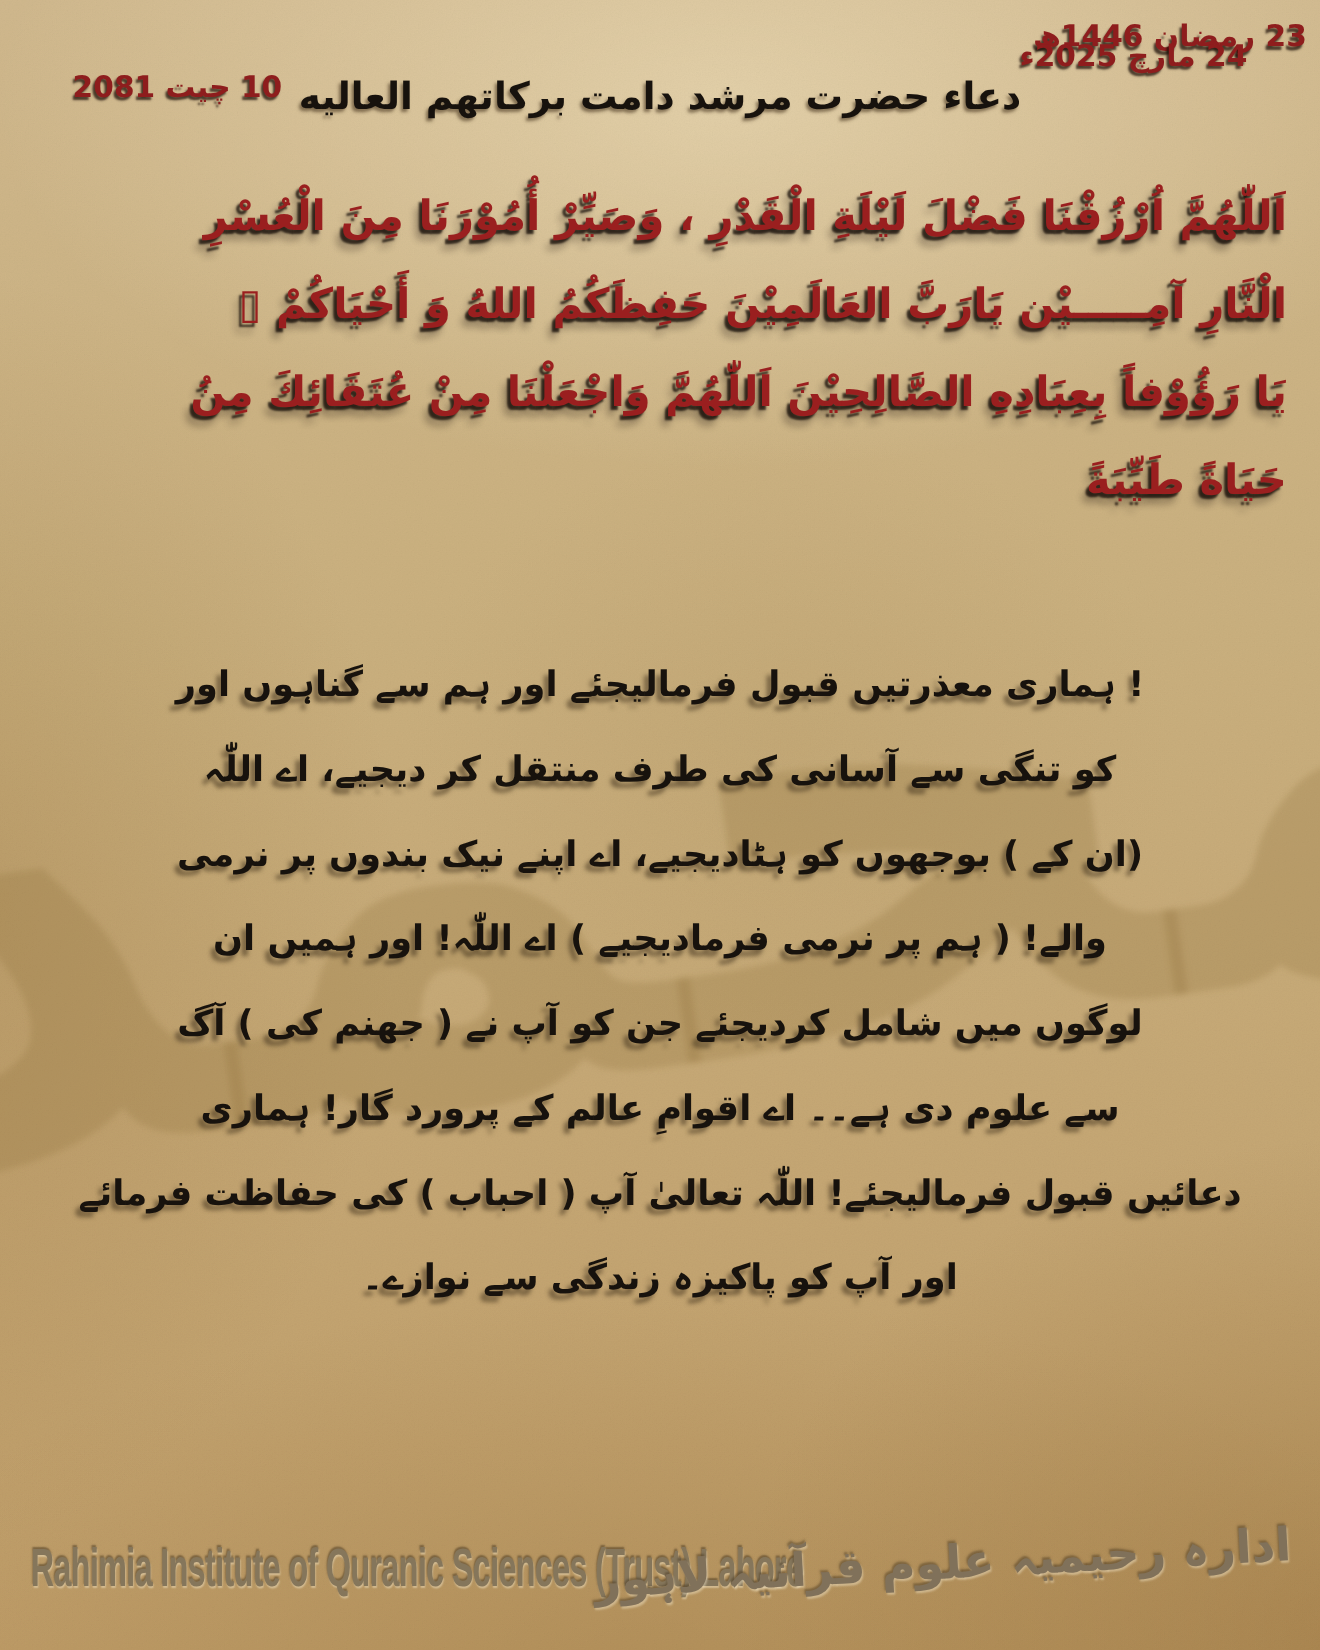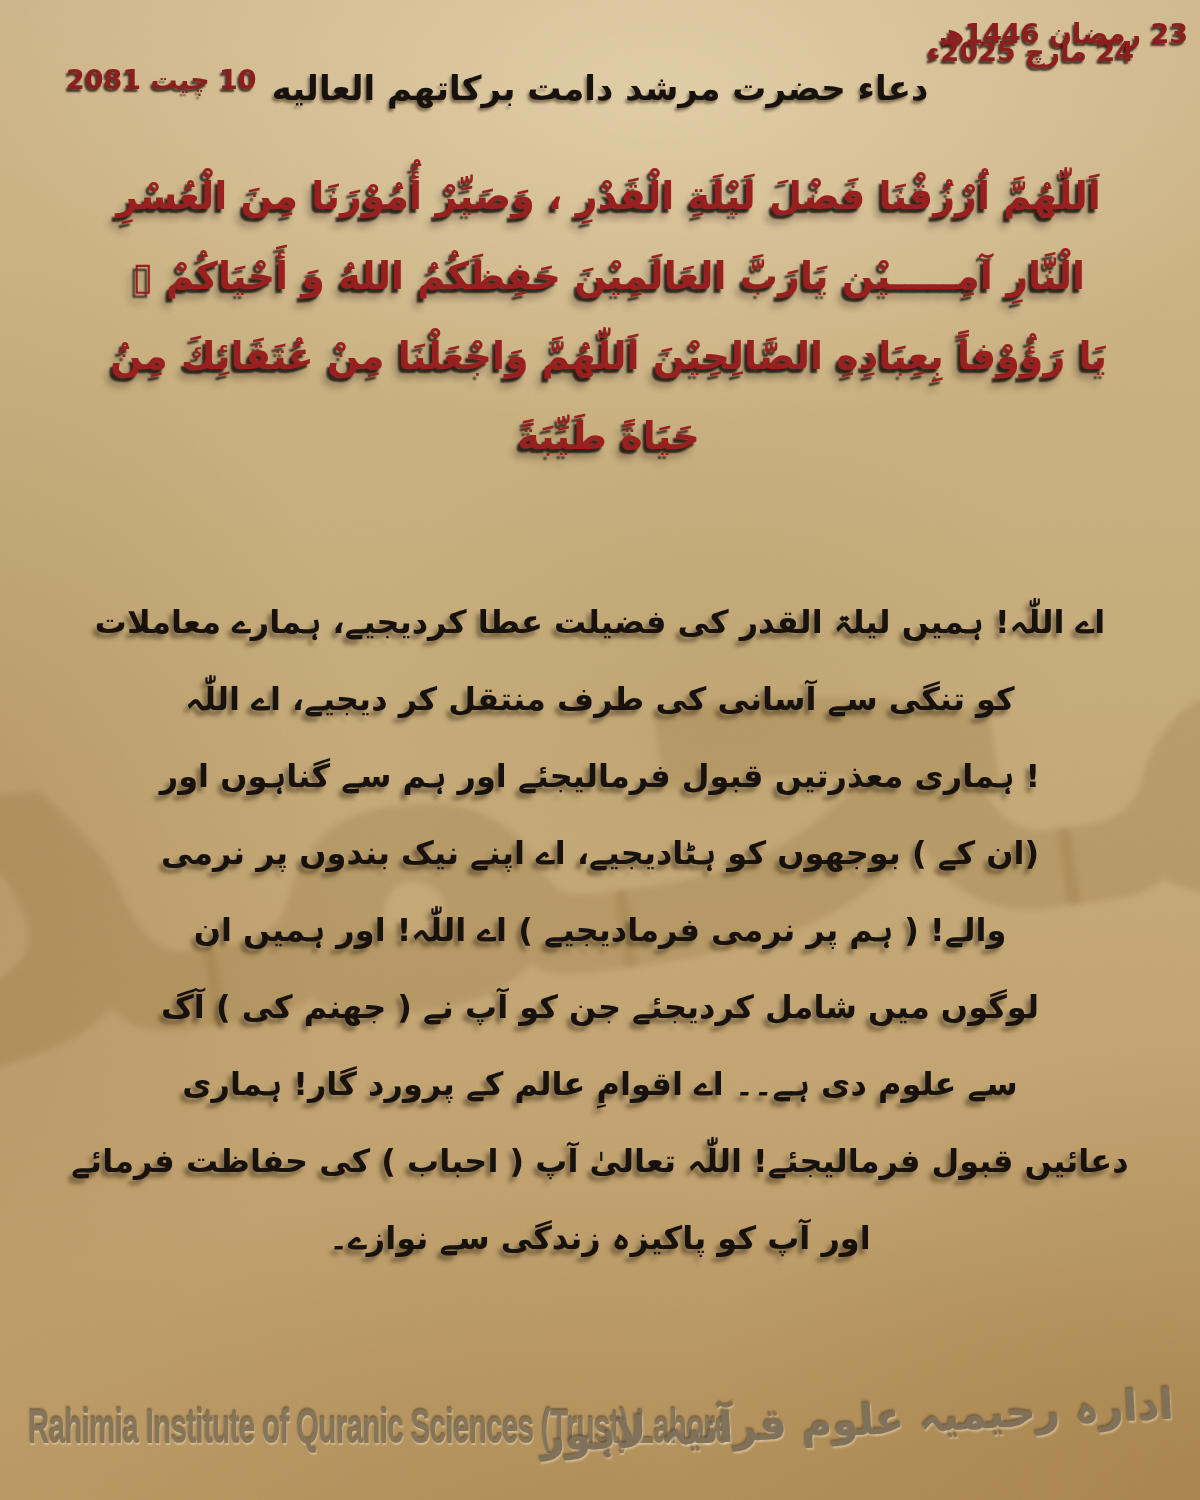--- a/index.html
+++ b/index.html
@@ -30,21 +30,21 @@
     text-shadow:-2px 3px 2px rgba(25,12,6,0.75);white-space:nowrap;
   }
   .date-bikrami{left:66px;top:40px;margin-top:24px;}
   .date-hijri{left:0;right:12px;top:18px;text-align:right;}
   .date-gregorian{right:66px;top:36px;}
   .poster-title{
     position:absolute;top:68px;left:0;right:0;text-align:center;direction:rtl;
     font-size:34px;font-weight:bold;color:#17120d;margin:0;
     text-shadow:-2px 3px 3px rgba(70,52,30,0.6);
   }
-  .prayer{position:absolute;top:156px;left:47px;right:30px;text-align:center;direction:rtl;}
+  .prayer{position:absolute;top:156px;left:47px;right:30px;direction:rtl;}
   .prayer-line{
     font-size:38px;line-height:80px;font-weight:bold;color:#9a1f1f;
     text-shadow:-3px 4px 2px rgba(15,8,4,0.8),-6px 9px 7px rgba(20,10,5,0.3);
     white-space:nowrap;
   }
   .translation{position:absolute;top:584px;left:28px;right:28px;text-align:center;direction:rtl;}
   .translation-line{
     font-size:32px;line-height:77px;font-weight:bold;color:#17120d;
     text-shadow:-4px 5px 4px rgba(60,45,25,0.55);
     white-space:nowrap;
@@ -88,23 +88,22 @@
   <h1 class="poster-title" lang="ur">دعاء حضرت مرشد دامت برکاتهم العالیه</h1>
 
   <section class="prayer" lang="ar">
     <div class="prayer-line">اَللّٰهُمَّ اُرْزُقْنَا فَضْلَ لَيْلَةِ الْقَدْرِ ، وَصَيِّرْ أُمُوْرَنَا مِنَ الْعُسْرِ</div>
     <div class="prayer-line">الْنَّارِ آمِـــــيْن يَارَبَّ العَالَمِيْنَ حَفِظَكُمُ اللهُ وَ أَحْيَاكُمْ ▯</div>
     <div class="prayer-line">يَا رَؤُوْفاً بِعِبَادِهِ الصَّالِحِيْنَ اَللّٰهُمَّ وَاجْعَلْنَا مِنْ عُتَقَائِكَ مِنُ</div>
     <div class="prayer-line">حَيَاةً طَيِّبَةً</div>
   </section>
 
   <section class="translation" lang="ur">
-    <div class="translation-line">اے اللّٰہ! ہمیں لیلۃ القدر کی فضیلت عطا کردیجیے، ہمارے معاملات</div>
+    <div class="translation-line">! ہماری معذرتیں قبول فرمالیجئے اور ہم سے گناہوں اور</div>
     <div class="translation-line">کو تنگی سے آسانی کی طرف منتقل کر دیجیے، اے اللّٰہ</div>
-    <div class="translation-line">! ہماری معذرتیں قبول فرمالیجئے اور ہم سے گناہوں اور</div>
     <div class="translation-line">(ان کے ) بوجھوں کو ہٹادیجیے، اے اپنے نیک بندوں پر نرمی</div>
     <div class="translation-line">والے! ( ہم پر نرمی فرمادیجیے ) اے اللّٰہ! اور ہمیں ان</div>
     <div class="translation-line">لوگوں میں شامل کردیجئے جن کو آپ نے ( جهنم کی ) آگ</div>
     <div class="translation-line">سے علوم دی ہے۔۔ اے اقوامِ عالم کے پرورد گار! ہماری</div>
     <div class="translation-line">دعائیں قبول فرمالیجئے! اللّٰہ تعالیٰ آپ ( احباب ) کی حفاظت فرمائے</div>
     <div class="translation-line">اور آپ کو پاکیزہ زندگی سے نوازے۔</div>
   </section>
 
   <div class="org-en">Rahimia Institute of Quranic Sciences (Trust) Lahore</div>
   <div class="org-ar" lang="ur">ادارہ رحیمیہ علوم قرآنیہ لاہور</div>

